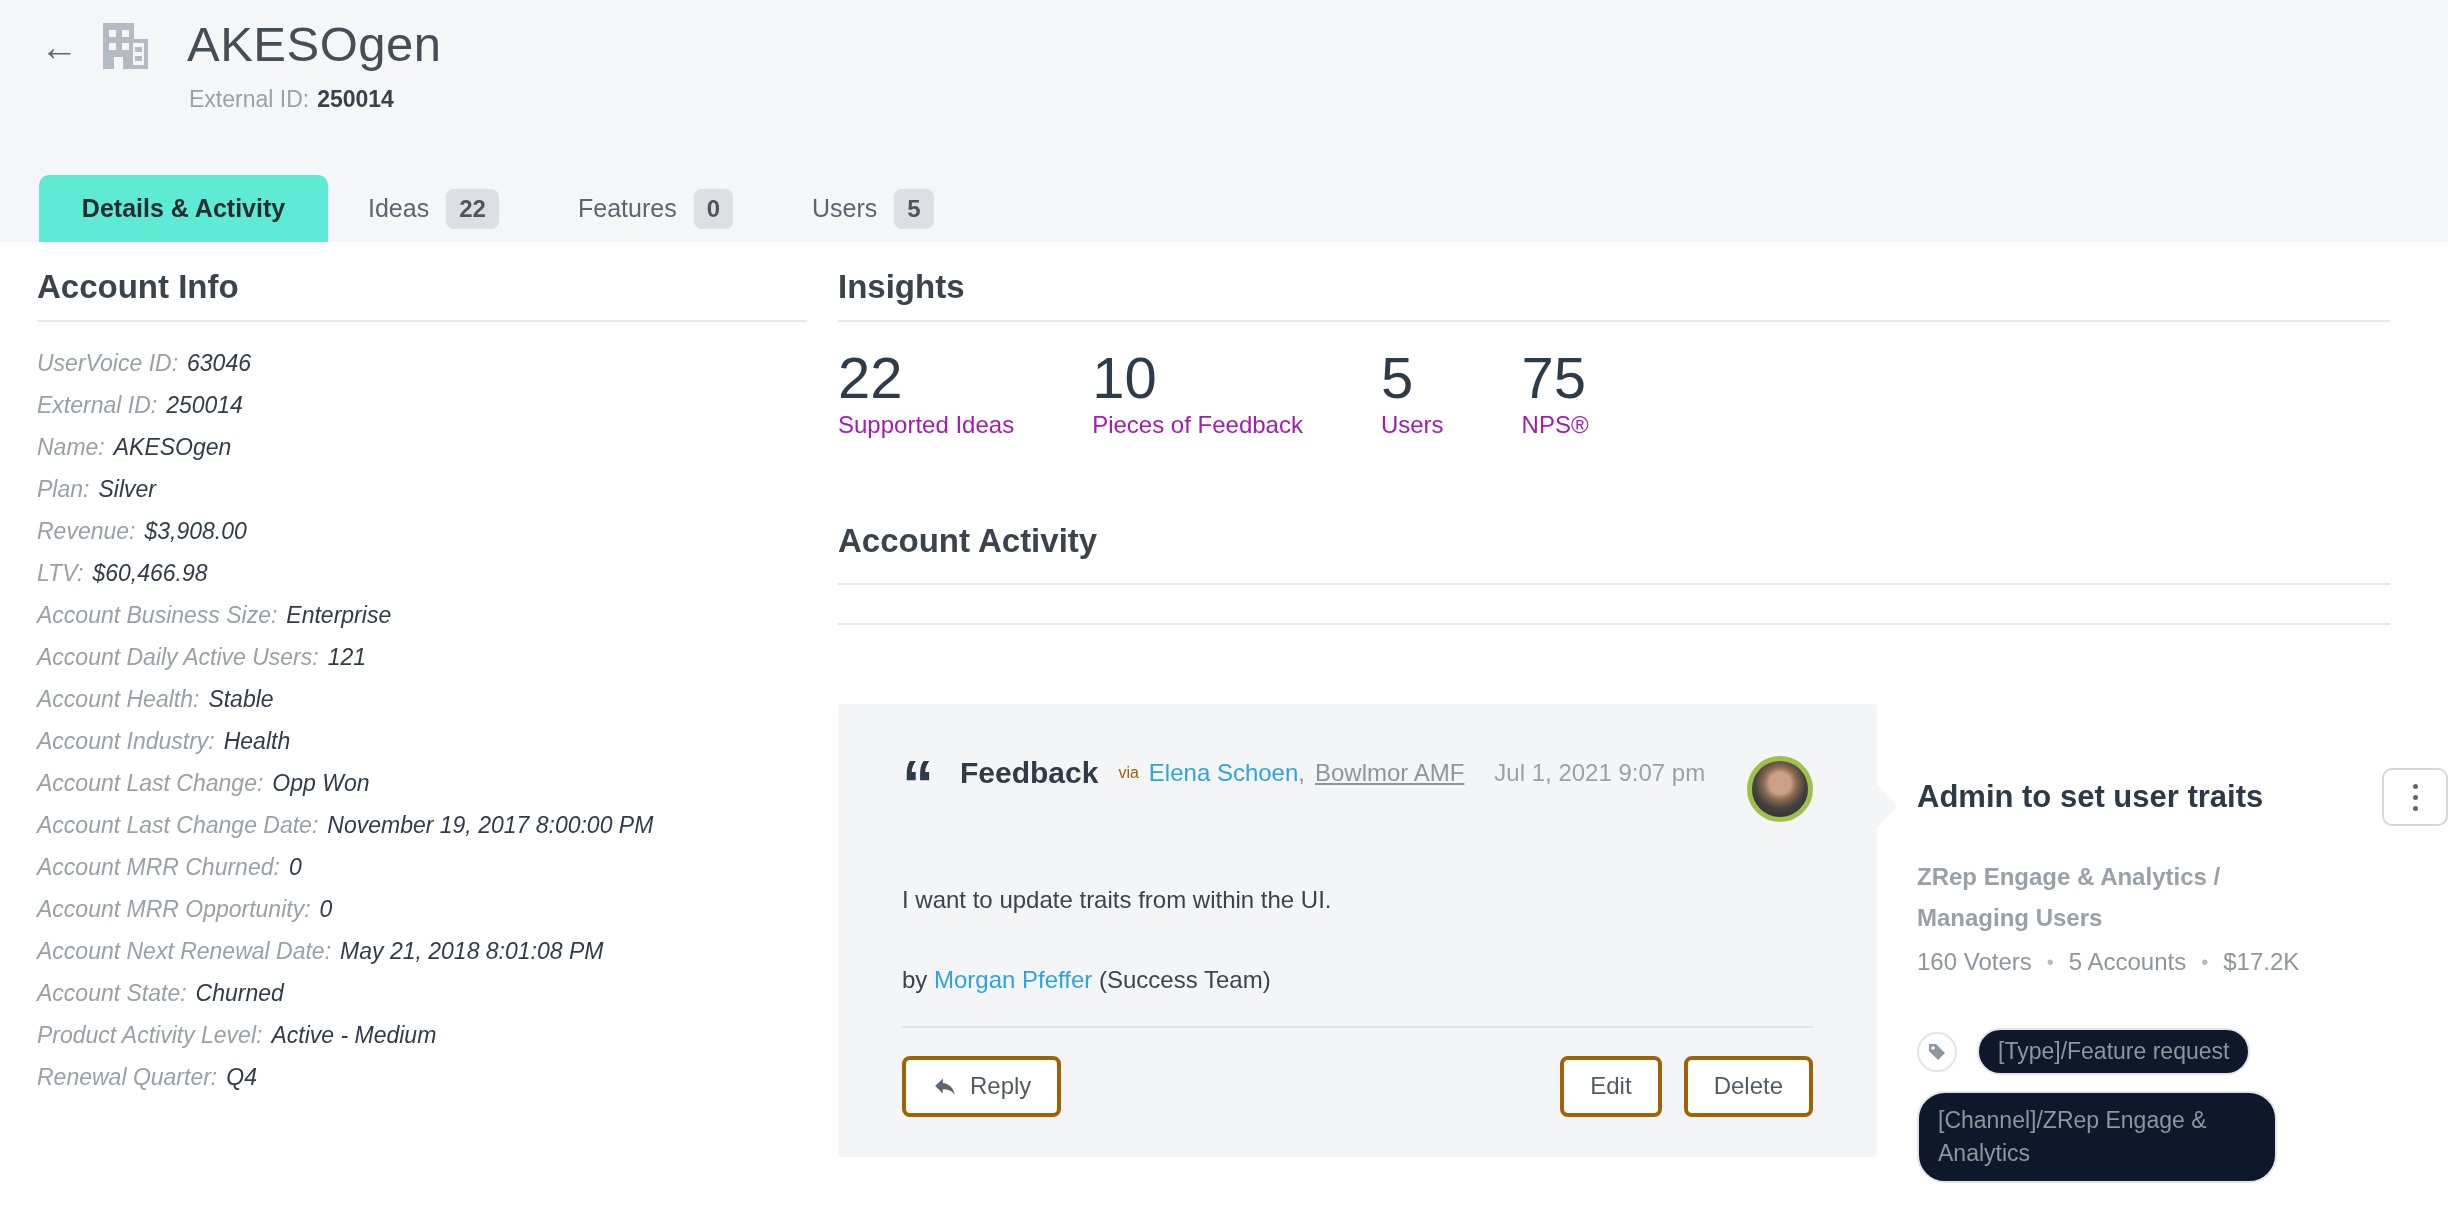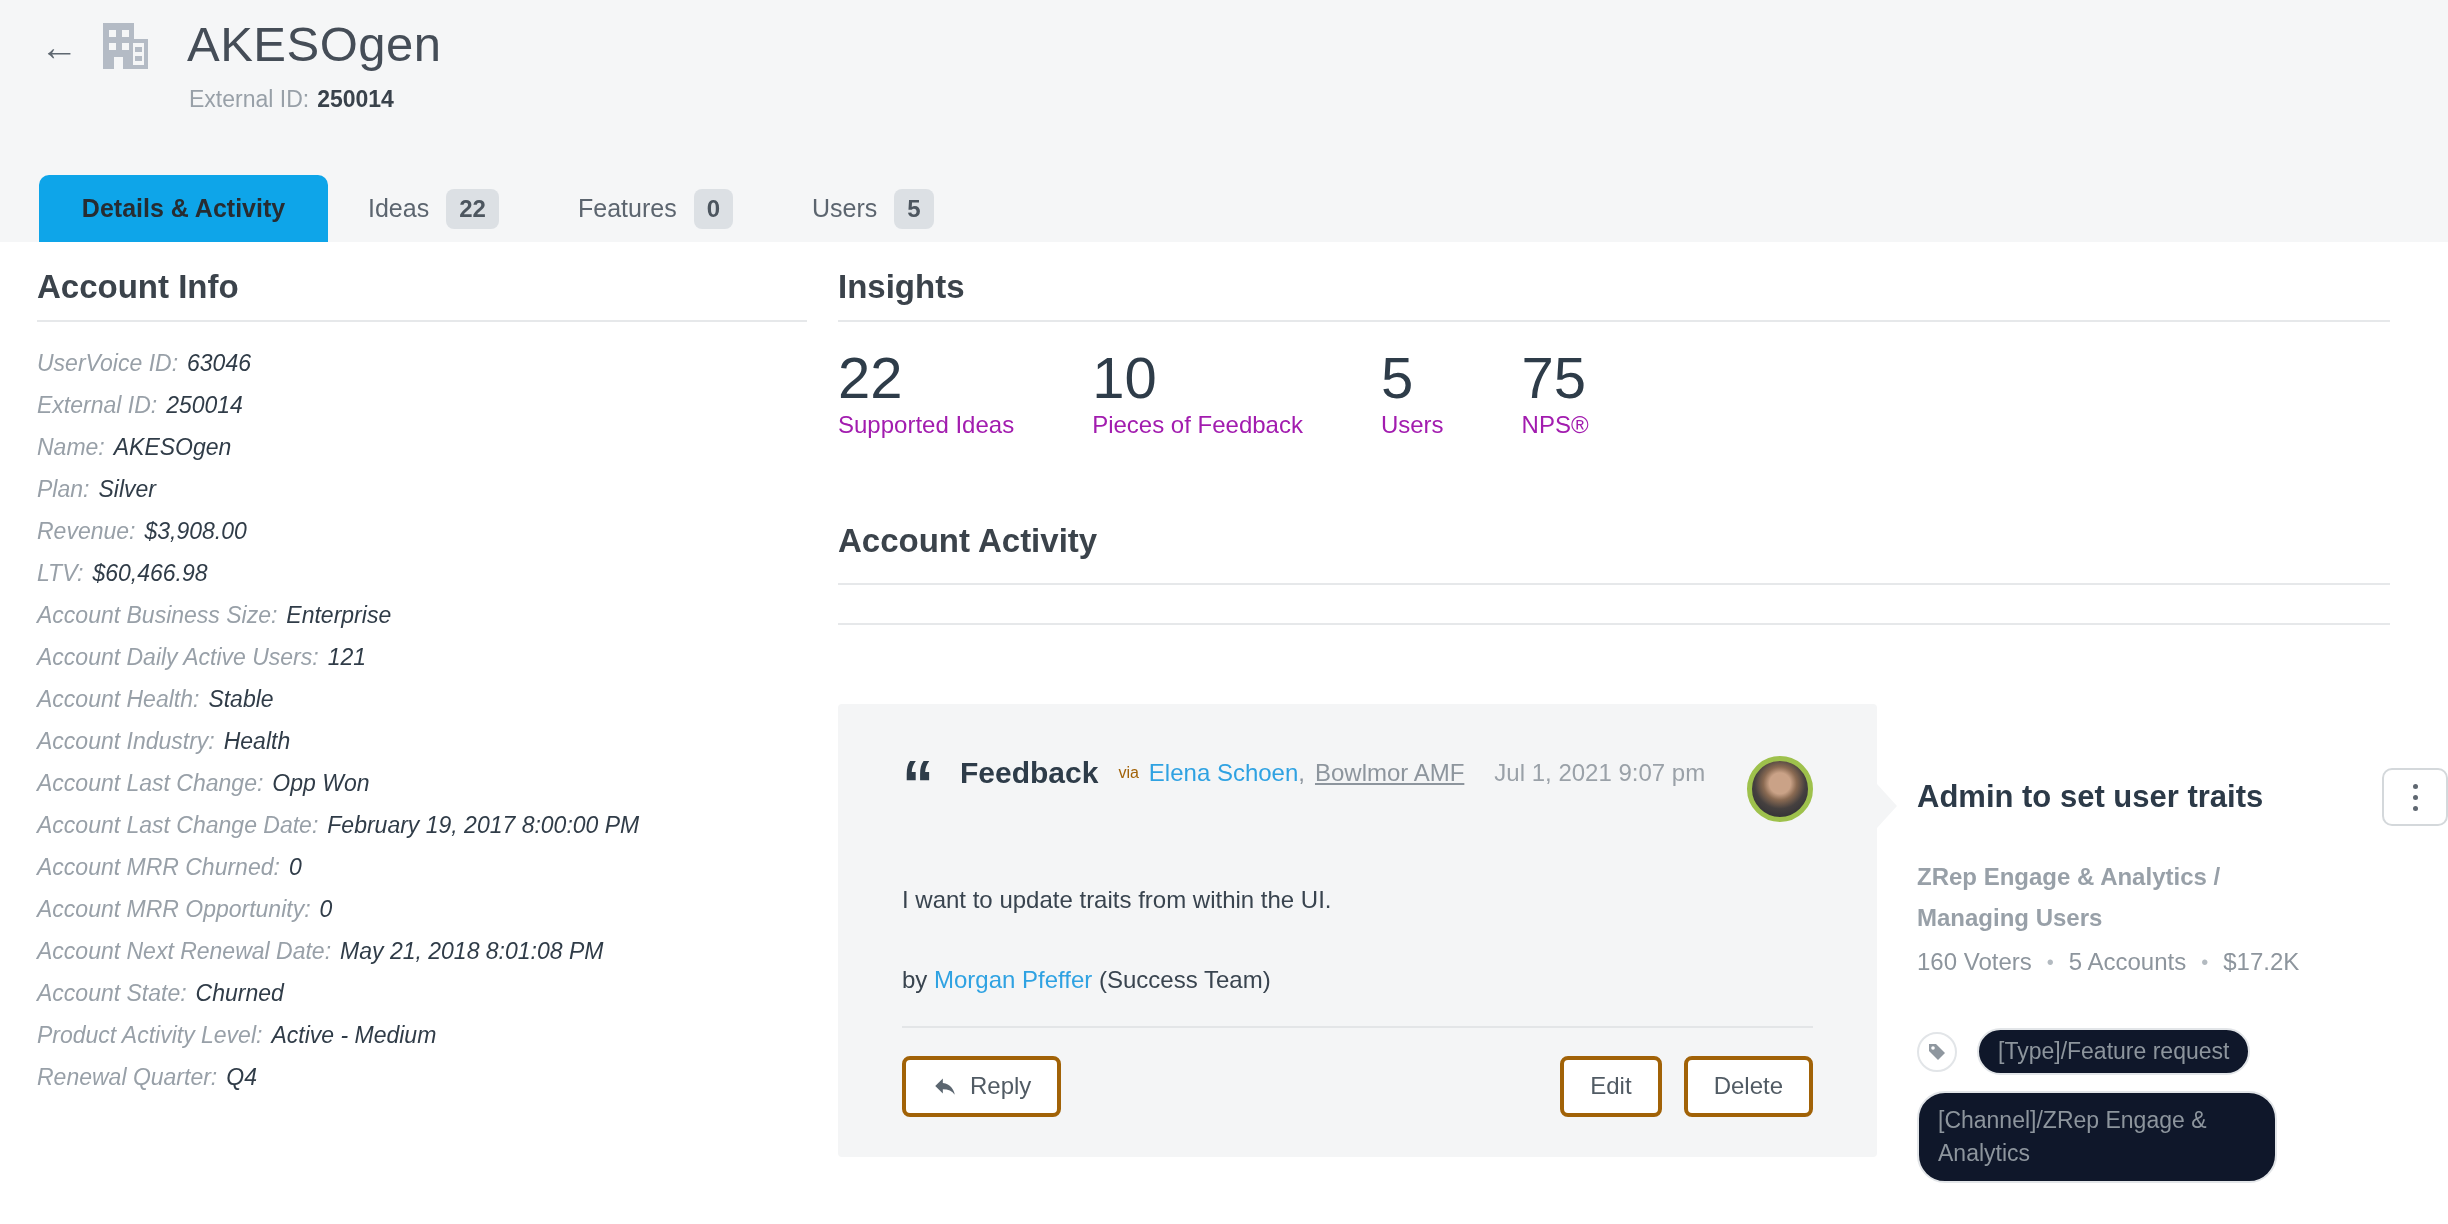--- a/index.html
+++ b/index.html
@@ -14,21 +14,21 @@
   .topband { position:absolute; left:0; top:0; width:2448px; height:242px; background:#f5f6f7; }
   .back-btn { position:absolute; left:40px; top:28px; font-size:38px; color:#5f6871; background:none; border:none; cursor:pointer; line-height:1; }
   .building-icon { position:absolute; left:98px; top:20px; width:54px; height:54px; }
   .page-title { position:absolute; left:187px; top:16px; font-size:49px; font-weight:500; color:#454d57; letter-spacing:0.5px; }
   .external-id { position:absolute; left:189px; top:86px; font-size:23px; }
   .external-id .lbl { color:#98a0a8; }
   .external-id .val { color:#39424b; font-weight:700; margin-left:8px; }
   
   .tab-active {
     position:absolute; left:39px; top:175px; width:289px; height:67px;
-    background:#0ea5e9; border-radius:10px 10px 0 0;
+    background:#5eead4; border-radius:10px 10px 0 0;
     display:flex; align-items:center; justify-content:center;
     font-size:25px; font-weight:700; color:#272c31; cursor:pointer;
   }
   .tab { position:absolute; top:175px; height:67px; display:flex; align-items:center; gap:17px; font-size:25px; color:#5c656f; cursor:pointer; }
   .tab-ideas { left:368px; } .tab-features { left:578px; } .tab-users { left:812px; }
   .badge { background:#dce0e4; border-radius:8px; padding:5px 13px; font-size:24px; font-weight:600; color:#4d565f; line-height:1.25; }
   
   .section-title { position:absolute; font-size:33px; font-weight:700; color:#3b434b; }
   .divider { position:absolute; height:2px; background:#e6e8ea; }
   
@@ -149,21 +149,21 @@
     <div class="field-row"><span class="f-label">External ID:</span><span class="f-value">250014</span></div>
     <div class="field-row"><span class="f-label">Name:</span><span class="f-value">AKESOgen</span></div>
     <div class="field-row"><span class="f-label">Plan:</span><span class="f-value">Silver</span></div>
     <div class="field-row"><span class="f-label">Revenue:</span><span class="f-value">$3,908.00</span></div>
     <div class="field-row"><span class="f-label">LTV:</span><span class="f-value">$60,466.98</span></div>
     <div class="field-row"><span class="f-label">Account Business Size:</span><span class="f-value">Enterprise</span></div>
     <div class="field-row"><span class="f-label">Account Daily Active Users:</span><span class="f-value">121</span></div>
     <div class="field-row"><span class="f-label">Account Health:</span><span class="f-value">Stable</span></div>
     <div class="field-row"><span class="f-label">Account Industry:</span><span class="f-value">Health</span></div>
     <div class="field-row"><span class="f-label">Account Last Change:</span><span class="f-value">Opp Won</span></div>
-    <div class="field-row"><span class="f-label">Account Last Change Date:</span><span class="f-value">February 19, 2017 8:00:00 PM</span></div>
+    <div class="field-row"><span class="f-label">Account Last Change Date:</span><span class="f-value">November 19, 2017 8:00:00 PM</span></div>
     <div class="field-row"><span class="f-label">Account MRR Churned:</span><span class="f-value">0</span></div>
     <div class="field-row"><span class="f-label">Account MRR Opportunity:</span><span class="f-value">0</span></div>
     <div class="field-row"><span class="f-label">Account Next Renewal Date:</span><span class="f-value">May 21, 2018 8:01:08 PM</span></div>
     <div class="field-row"><span class="f-label">Account State:</span><span class="f-value">Churned</span></div>
     <div class="field-row"><span class="f-label">Product Activity Level:</span><span class="f-value">Active - Medium</span></div>
     <div class="field-row"><span class="f-label">Renewal Quarter:</span><span class="f-value">Q4</span></div>
   </div>
 
   <div class="section-title" style="left:838px; top:268px;">Insights</div>
   <div class="divider" style="left:838px; top:320px; width:1552px;"></div>

